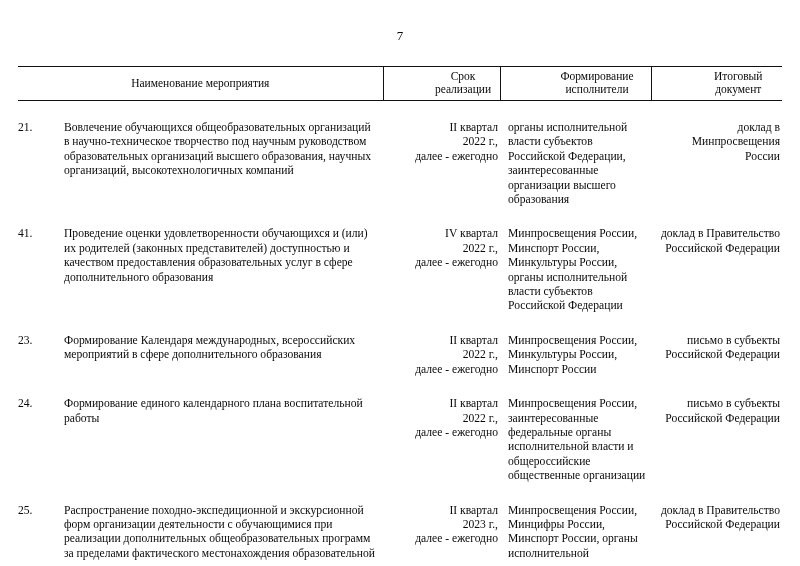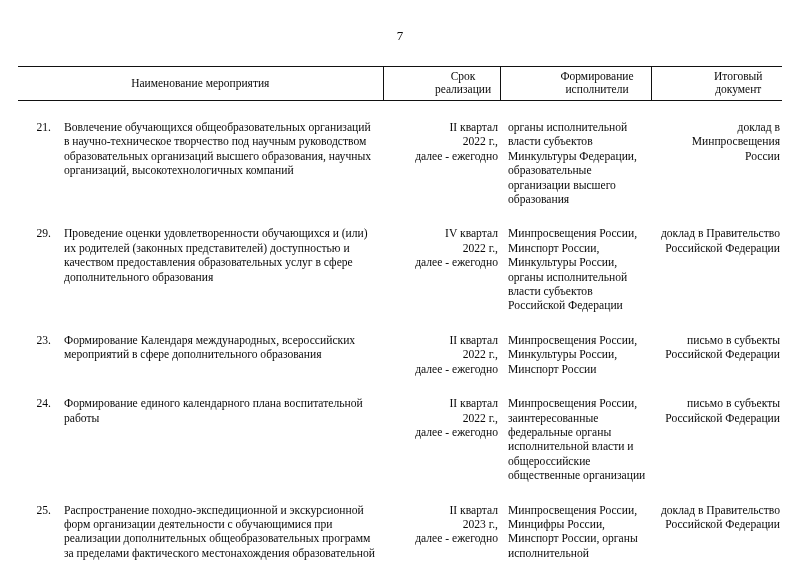--- a/index.html
+++ b/index.html
@@ -74,21 +74,21 @@
 
   tbody td {
     border: none;
     font-size: 11.6px;
     line-height: 14.4px;
     vertical-align: top;
     padding: 0 4px 0 0;
   }
 
   td.num {
-    text-align: right;
+    text-align: left;
     padding-right: 9px;
     white-space: nowrap;
   }
   td.name {
     text-align: left;
     padding-left: 4px;
     padding-right: 6px;
   }
   td.term {
     text-align: right;
@@ -147,29 +147,29 @@
             </td>
             <td class="name">
               <span class="line">Вовлечение обучающихся общеобразовательных организаций в научно-техническое творчество под научным руководством образовательных организаций высшего образования, научных организаций, высокотехнологичных компаний</span>
             </td>
             <td class="term">
               <span class="line">II квартал</span>
               <span class="line">2022 г.,</span>
               <span class="line">далее - ежегодно</span>
             </td>
             <td class="resp">
-              <span class="line">органы исполнительной власти субъектов Минкультуры Федерации, образовательные организации высшего образования</span>
+              <span class="line">органы исполнительной власти субъектов Российской Федерации, заинтересованные организации высшего образования</span>
             </td>
             <td class="docm">
               <span class="line">доклад в Минпросвещения России</span>
             </td>
           </tr>
           <tr class="entry">
             <td class="num">
-              <span class="line">29.</span>
+              <span class="line">41.</span>
             </td>
             <td class="name">
               <span class="line">Проведение оценки удовлетворенности обучающихся и (или) их родителей (законных представителей) доступностью и качеством предоставления образовательных услуг в сфере дополнительного образования</span>
             </td>
             <td class="term">
               <span class="line">IV квартал</span>
               <span class="line">2022 г.,</span>
               <span class="line">далее - ежегодно</span>
             </td>
             <td class="resp">

